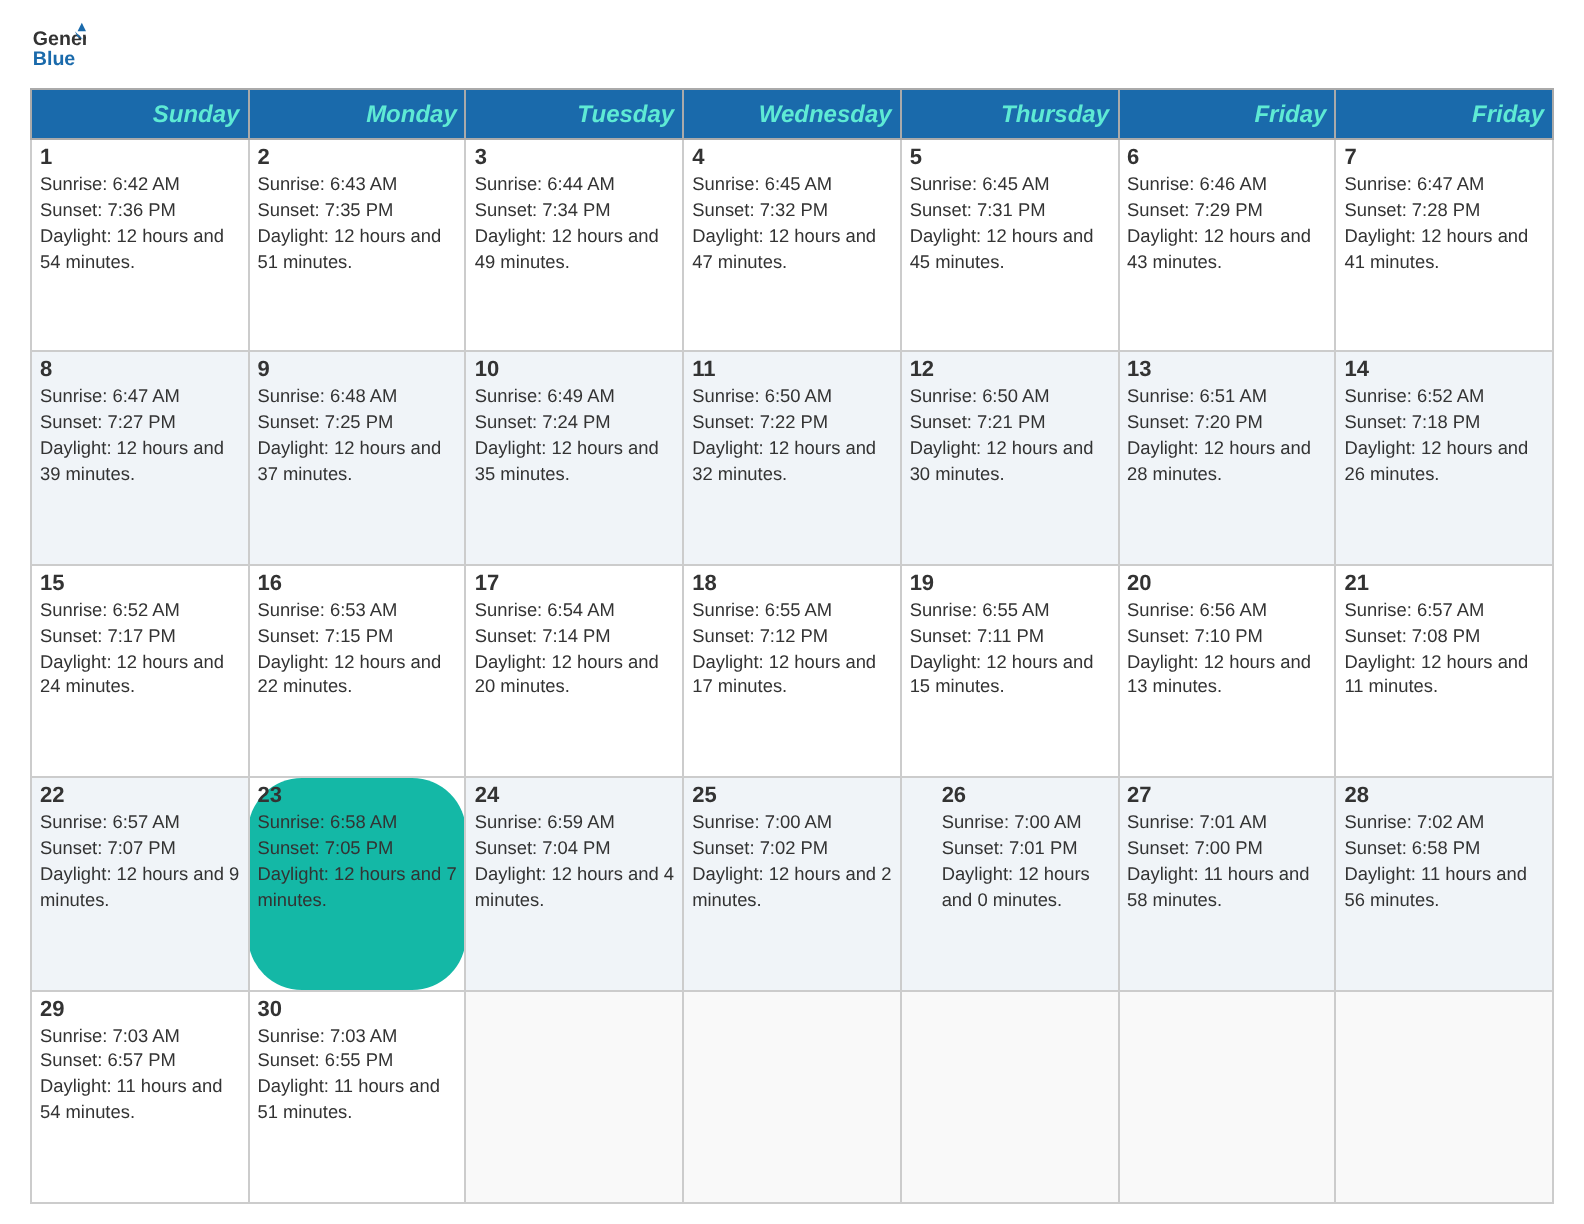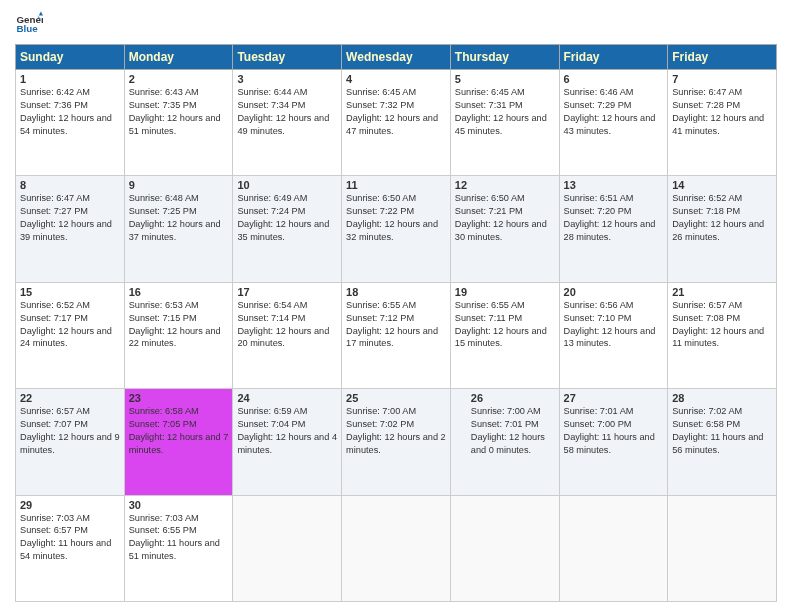--- a/index.html
+++ b/index.html
@@ -45,26 +45,27 @@
       color: #555;
     }
     .calendar {
       border-collapse: collapse;
       width: 100%;
       flex: 1;
       table-layout: fixed;
     }
     .calendar thead tr th {
       background-color: #1a6aab;
-      color: #fef9c3;
+      color: #5eead4;
       font-size: 12px;
       font-weight: bold;
       padding: 5px 4px;
-      text-align: left;
+      text-align: right;
       border: 1px solid #aaa;
+      font-style: italic;
     }
     .calendar tbody tr td {
       vertical-align: top;
       border: 1px solid #ccc;
       padding: 3px 4px;
       font-size: 9.2px;
       color: #333;
       background: #fff;
       height: 88px;
     }
@@ -208,21 +209,21 @@
           <td>
             <span class="day-num">21</span>
             <div class="day-info">Sunrise: 6:57 AM<br>Sunset: 7:08 PM<br>Daylight: 12 hours and 11 minutes.</div>
           </td>
         </tr>
         <tr>
           <td style="background: rgb(240, 244, 248);">
             <span class="day-num">22</span>
             <div class="day-info">Sunrise: 6:57 AM<br>Sunset: 7:07 PM<br>Daylight: 12 hours and 9 minutes.</div>
           </td>
-          <td style="background: #d946ef;">
+          <td style="background: #14b8a6; border-radius: 27px;">
             <span class="day-num">23</span>
             <div class="day-info">Sunrise: 6:58 AM<br>Sunset: 7:05 PM<br>Daylight: 12 hours and 7 minutes.</div>
           </td>
           <td style="background: rgb(240, 244, 248);">
             <span class="day-num">24</span>
             <div class="day-info">Sunrise: 6:59 AM<br>Sunset: 7:04 PM<br>Daylight: 12 hours and 4 minutes.</div>
           </td>
           <td style="background: rgb(240, 244, 248);">
             <span class="day-num">25</span>
             <div class="day-info">Sunrise: 7:00 AM<br>Sunset: 7:02 PM<br>Daylight: 12 hours and 2 minutes.</div>

